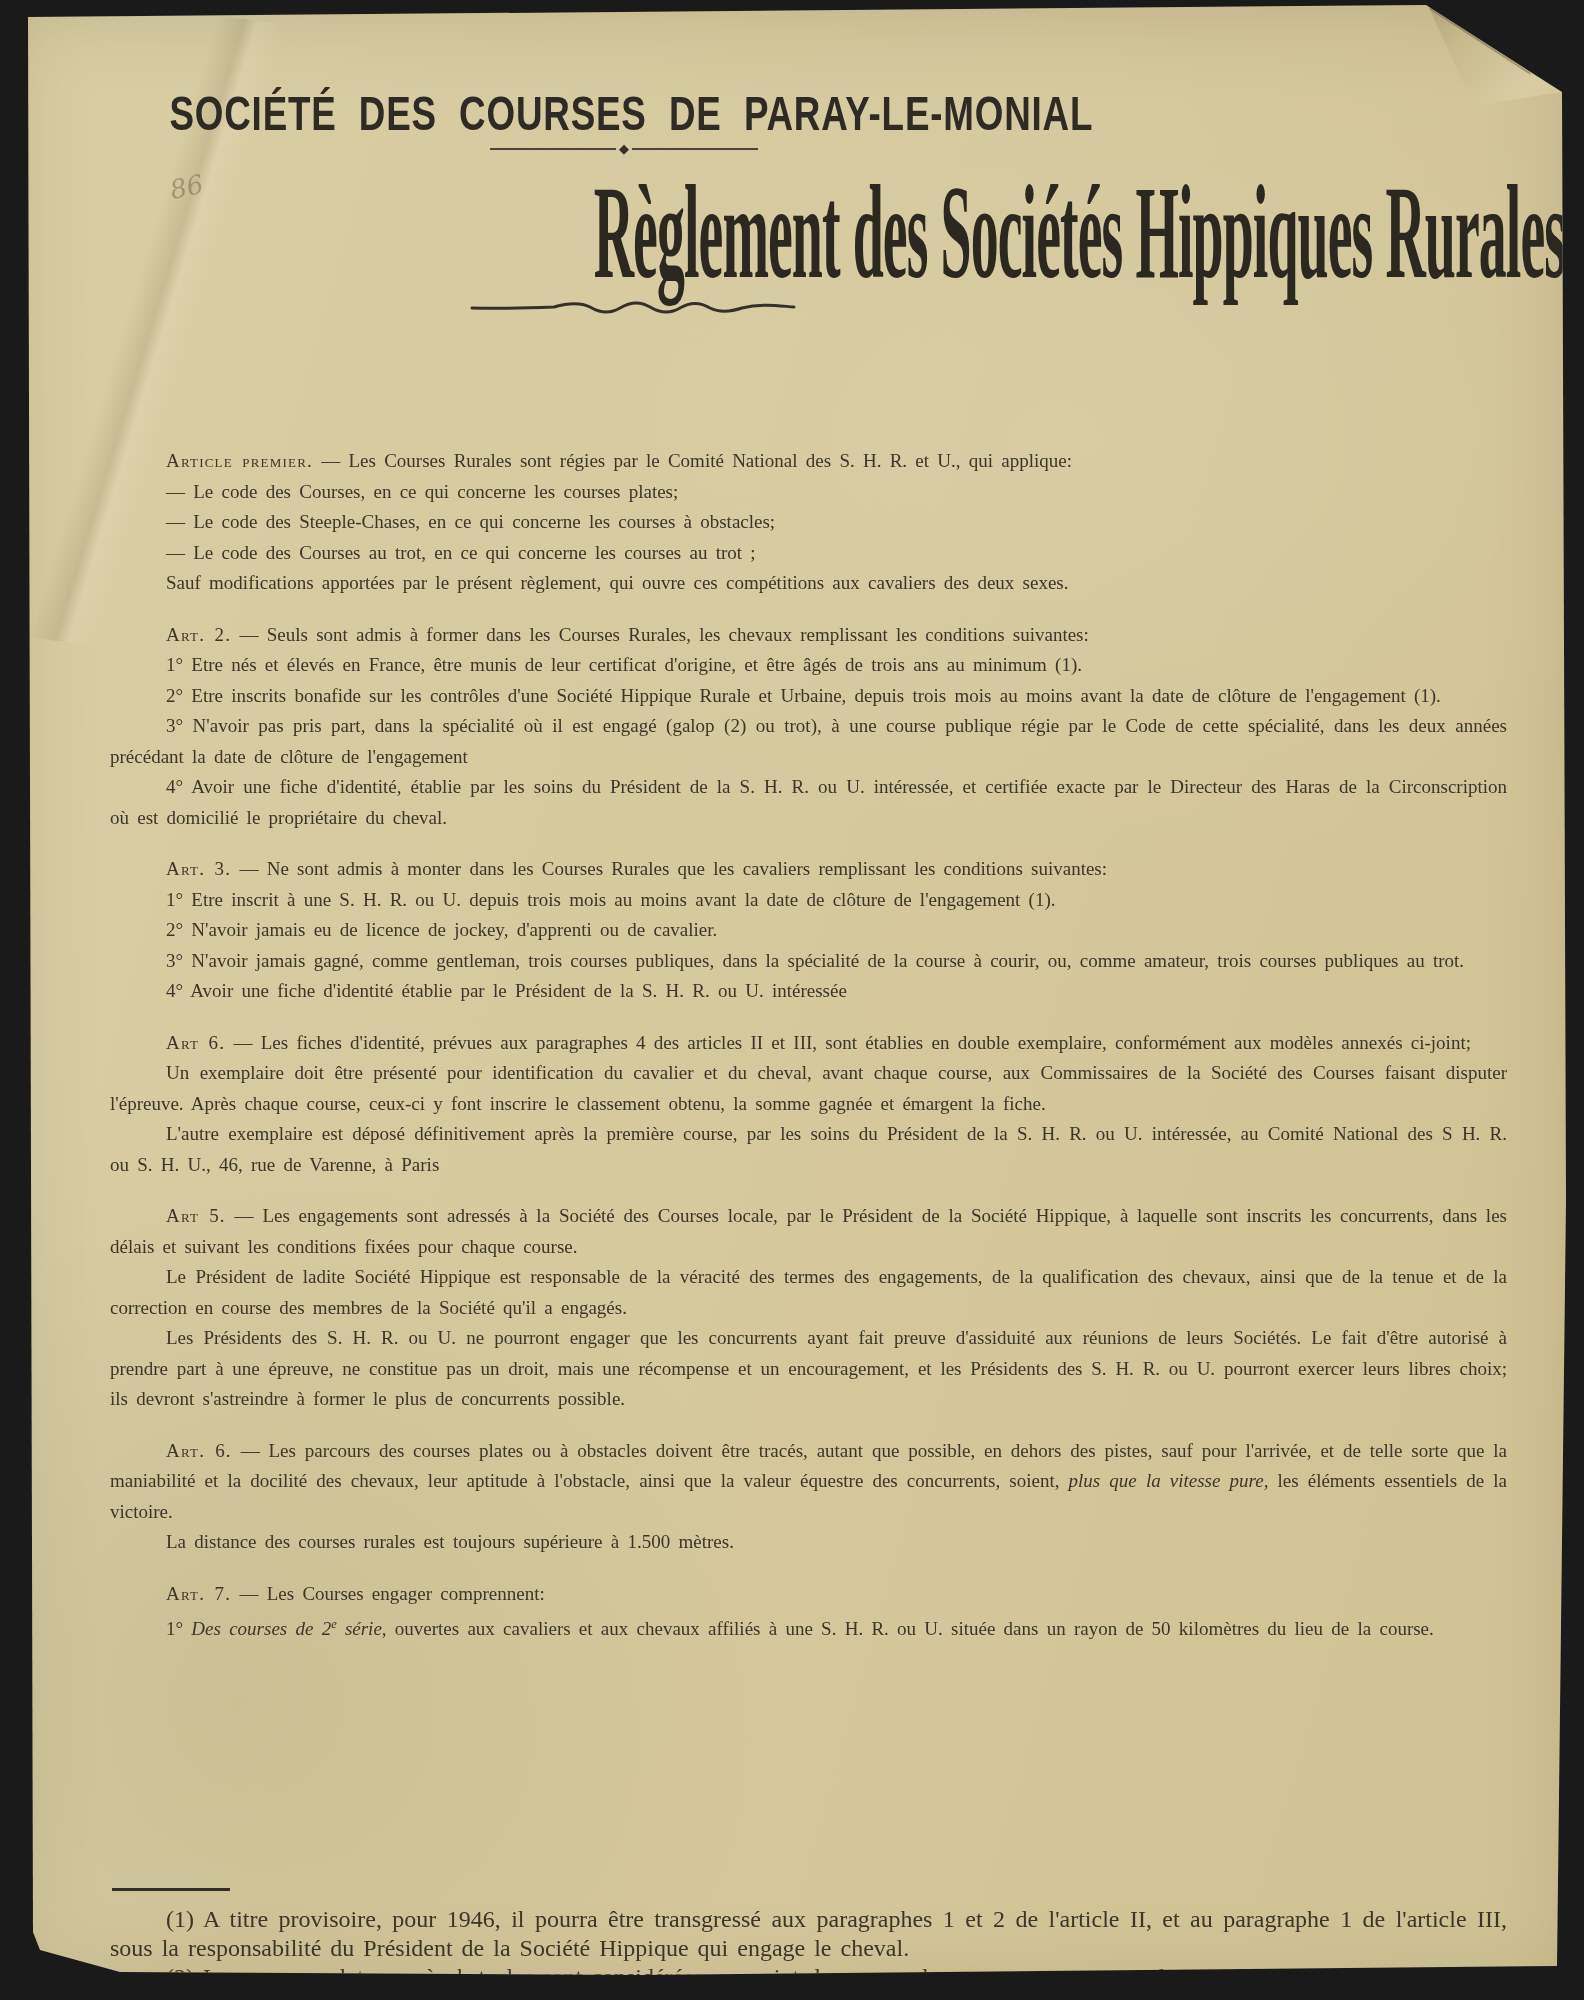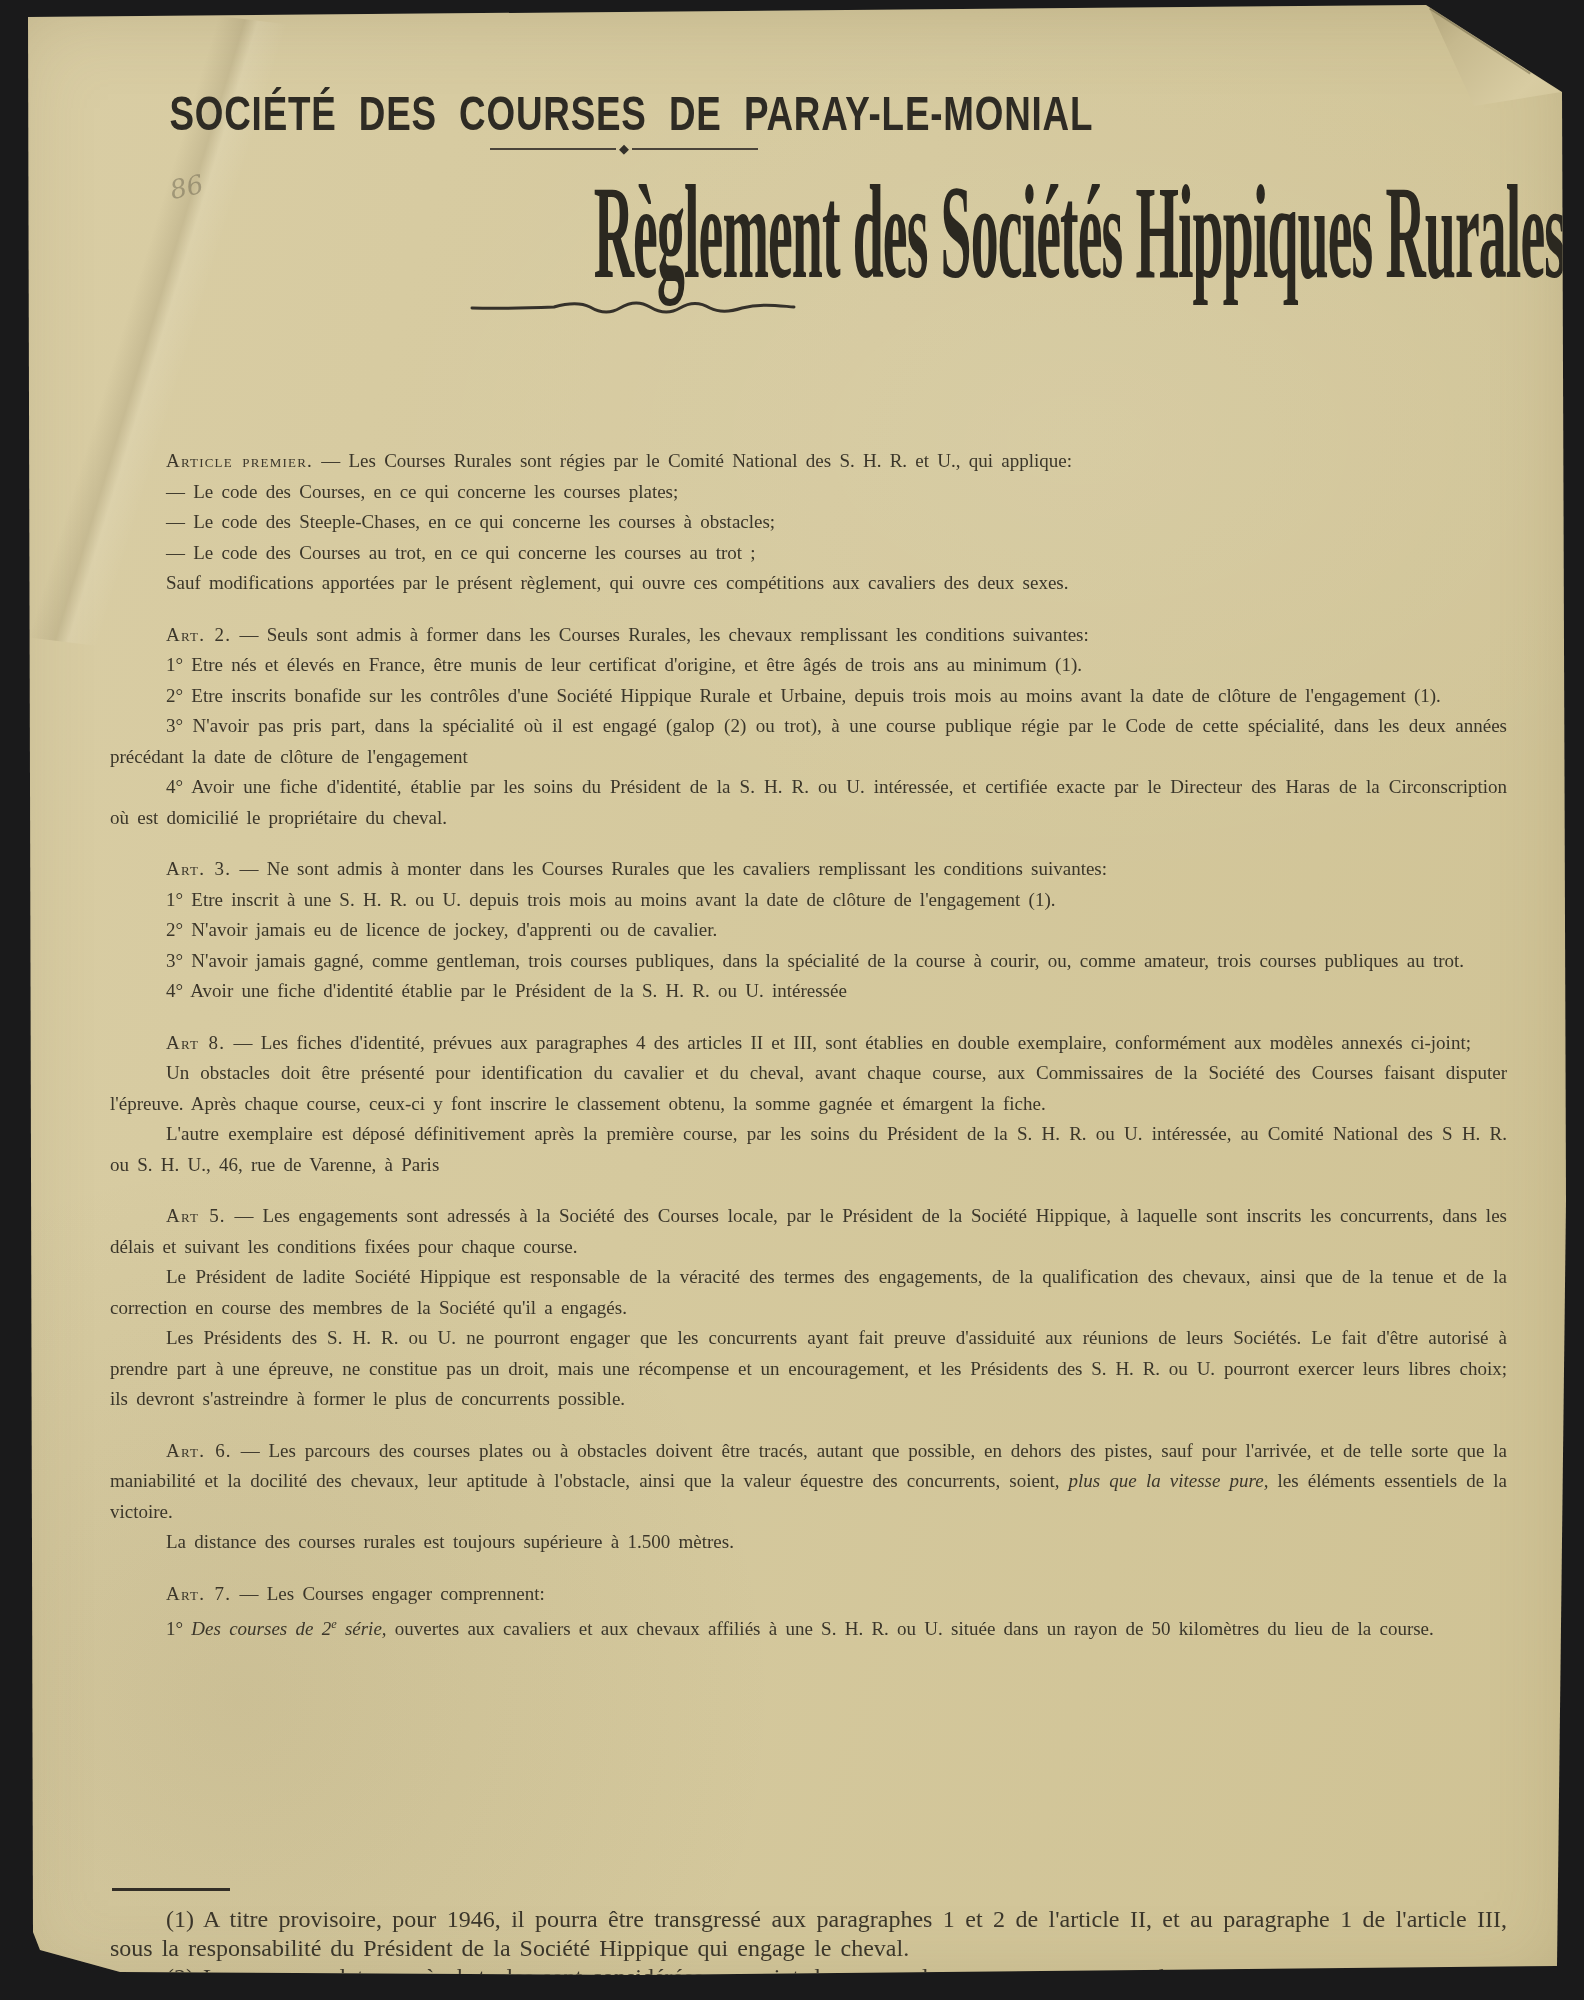--- a/index.html
+++ b/index.html
@@ -100,22 +100,22 @@
           <p><span>4° Avoir une fiche d'identité, établie par les soins du Président de la S. H. R. ou U. intéressée, et certifiée exacte par le Directeur des Haras de la Circonscription où est domicilié le propriétaire du cheval.</span></p>
         </div>
         <div class="article">
           <p><span class="seg-sc">Art. 3.</span><span> — Ne sont admis à monter dans les Courses Rurales que les cavaliers remplissant les conditions suivantes:</span></p>
           <p><span>1° Etre inscrit à une S. H. R. ou U. depuis trois mois au moins avant la date de clôture de l'engagement (1).</span></p>
           <p><span>2° N'avoir jamais eu de licence de jockey, d'apprenti ou de cavalier.</span></p>
           <p><span>3° N'avoir jamais gagné, comme gentleman, trois courses publiques, dans la spécialité de la course à courir, ou, comme amateur, trois courses publiques au trot.</span></p>
           <p><span>4° Avoir une fiche d'identité établie par le Président de la S. H. R. ou U. intéressée</span></p>
         </div>
         <div class="article">
-          <p><span class="seg-sc">Art 8.</span><span> — Les fiches d'identité, prévues aux paragraphes 4 des articles II et III, sont établies en double exemplaire, conformément aux modèles annexés ci-joint;</span></p>
-          <p><span>Un obstacles doit être présenté pour identification du cavalier et du cheval, avant chaque course, aux Commissaires de la Société des Courses faisant disputer l'épreuve. Après chaque course, ceux-ci y font inscrire le classement obtenu, la somme gagnée et émargent la fiche.</span></p>
+          <p><span class="seg-sc">Art 6.</span><span> — Les fiches d'identité, prévues aux paragraphes 4 des articles II et III, sont établies en double exemplaire, conformément aux modèles annexés ci-joint;</span></p>
+          <p><span>Un exemplaire doit être présenté pour identification du cavalier et du cheval, avant chaque course, aux Commissaires de la Société des Courses faisant disputer l'épreuve. Après chaque course, ceux-ci y font inscrire le classement obtenu, la somme gagnée et émargent la fiche.</span></p>
           <p><span>L'autre exemplaire est déposé définitivement après la première course, par les soins du Président de la S. H. R. ou U. intéressée, au Comité National des S H. R. ou S. H. U., 46, rue de Varenne, à Paris</span></p>
         </div>
         <div class="article">
           <p><span class="seg-sc">Art 5.</span><span> — Les engagements sont adressés à la Société des Courses locale, par le Président de la Société Hippique, à laquelle sont inscrits les concurrents, dans les délais et suivant les conditions fixées pour chaque course.</span></p>
           <p><span>Le Président de ladite Société Hippique est responsable de la véracité des termes des engagements, de la qualification des chevaux, ainsi que de la tenue et de la correction en course des membres de la Société qu'il a engagés.</span></p>
           <p><span>Les Présidents des S. H. R. ou U. ne pourront engager que les concurrents ayant fait preuve d'assiduité aux réunions de leurs Sociétés. Le fait d'être autorisé à prendre part à une épreuve, ne constitue pas un droit, mais une récompense et un encouragement, et les Présidents des S. H. R. ou U. pourront exercer leurs libres choix; ils devront s'astreindre à former le plus de concurrents possible.</span></p>
         </div>
         <div class="article">
           <p><span class="seg-sc">Art. 6.</span><span> — Les parcours des courses plates ou à obstacles doivent être tracés, autant que possible, en dehors des pistes, sauf pour l'arrivée, et de telle sorte que la maniabilité et la docilité des chevaux, leur aptitude à l'obstacle, ainsi que la valeur équestre des concurrents, soient, </span><span class="seg-i">plus que la vitesse pure,</span><span> les éléments essentiels de la victoire.</span></p>
           <p><span>La distance des courses rurales est toujours supérieure à 1.500 mètres.</span></p>

